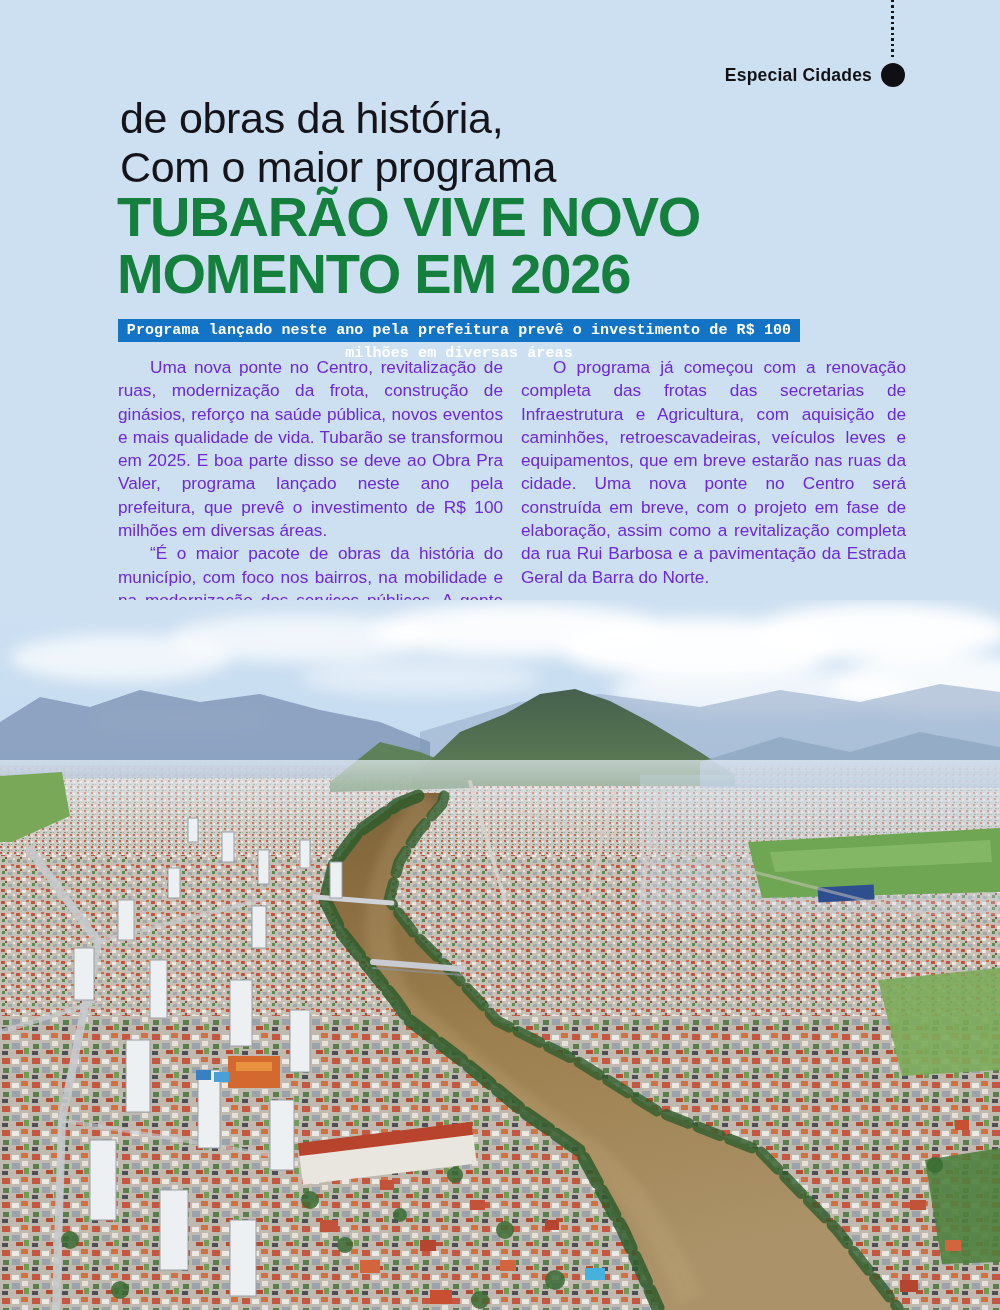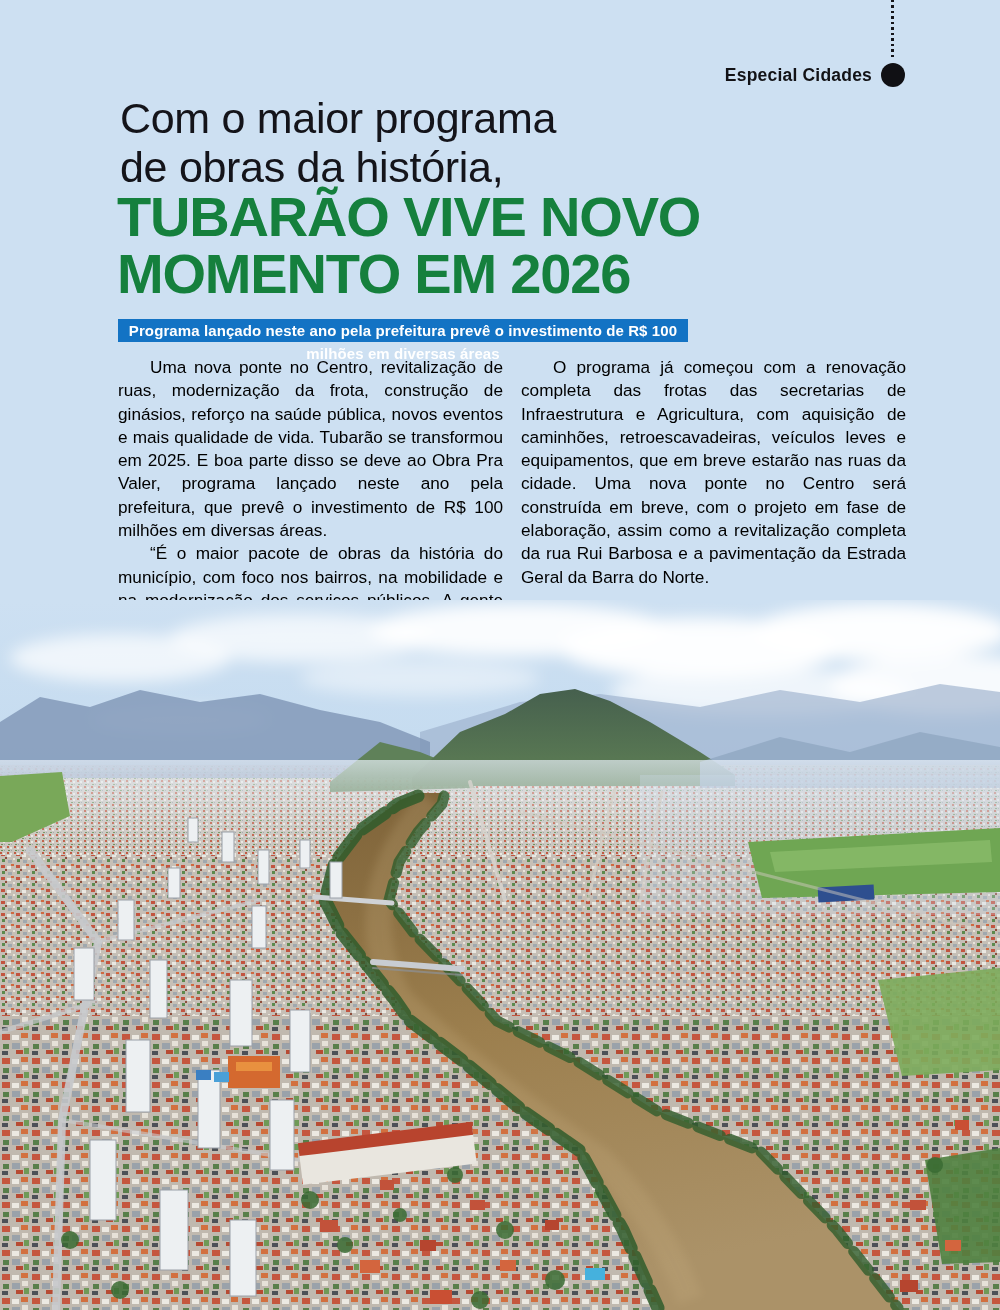--- a/index.html
+++ b/index.html
@@ -12,45 +12,45 @@
   .tagdot{position:absolute;left:881px;top:63px;width:24px;height:24px;border-radius:50%;background:#101014;}
   .taglabel{position:absolute;right:128px;top:65px;font-size:17.5px;font-weight:700;color:#121216;letter-spacing:.2px;padding-left:8px;}
 
   
   .kicker{position:absolute;left:120px;top:94px;font-size:43px;line-height:49px;font-weight:300;
     color:#14141a;letter-spacing:-.3px;}
   .headline{position:absolute;left:117px;top:188px;font-size:56px;line-height:57px;font-weight:800;
     color:#15803d;letter-spacing:-1.2px;}
 
   
-  .banner{position:absolute;left:118px;top:319px;width:570px;height:23px;background:#1373c4;
-    color:#ffffff;font-size:15px;font-weight:700;line-height:23px;text-align:center;letter-spacing:.1px;}
+  .banner{position:absolute;left:118px;top:319px;width:682px;height:23px;background:#1373c4;
+    color:#ffffff;font-size:15px;font-weight:700;line-height:23px;text-align:center;letter-spacing:.1px;font-family:Liberation Mono, monospace;}
 
   
   .columns{position:absolute;left:118px;top:356px;width:788px;display:flex;gap:18px;}
-  .col{width:385px;font-size:17.2px;line-height:23.3px;color:#000000;text-align:justify;}
+  .col{width:385px;font-size:17.2px;line-height:23.3px;color:#6d28d9;text-align:justify;}
   .col p{margin:0;}
   .col p.ind{text-indent:32px;}
 
   
   .photo{position:absolute;left:0;top:600px;width:1000px;height:710px;}
   .photo svg{display:block;width:1000px;height:710px;}
 </style>
 </head>
 <body>
 
 <div class="page">
 
   <div class="dotline"></div>
   <div class="tagdot"></div>
   <div class="taglabel">Especial Cidades</div>
 
   <div class="kicker">
+    <div>de obras da história,</div>
     <div>Com o maior programa</div>
-    <div>de obras da história,</div>
   </div>
   <div class="headline">
     <div>TUBARÃO VIVE NOVO</div>
     <div>MOMENTO EM 2026</div>
   </div>
 
   <div class="banner">Programa lançado neste ano pela prefeitura prevê o investimento de R$ 100 milhões em diversas áreas</div>
 
   <div class="columns">
     <div class="col">

